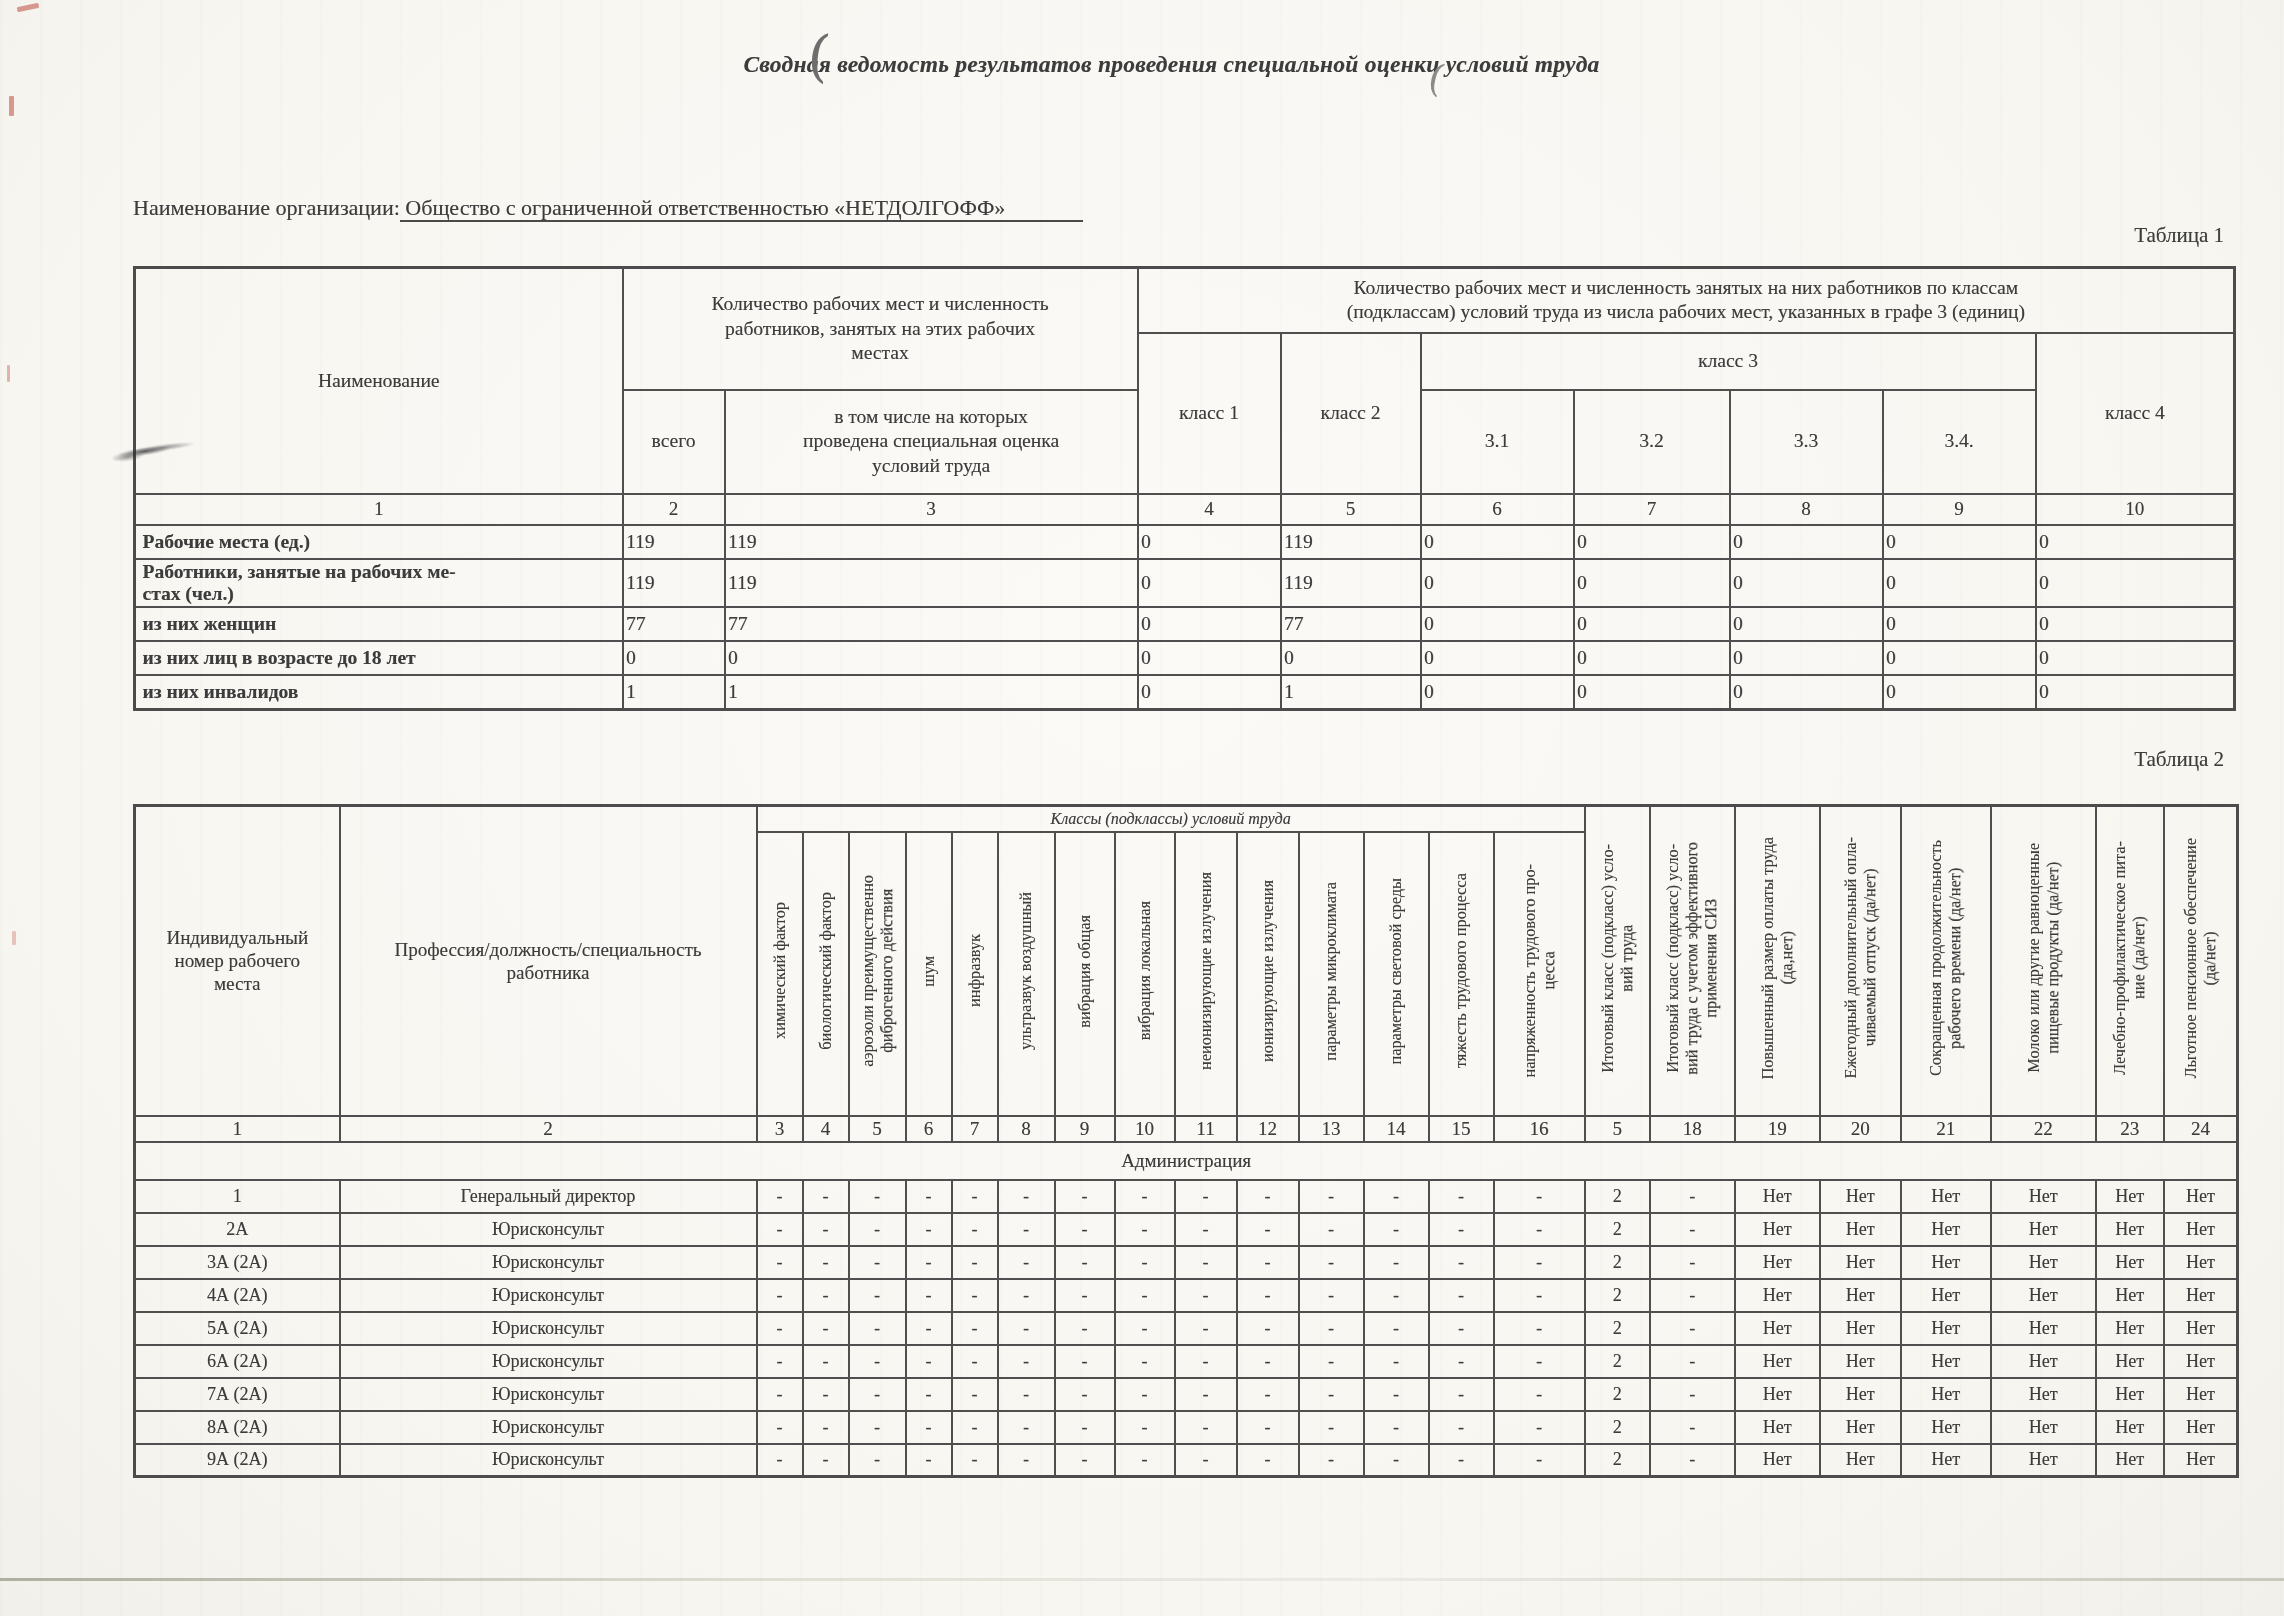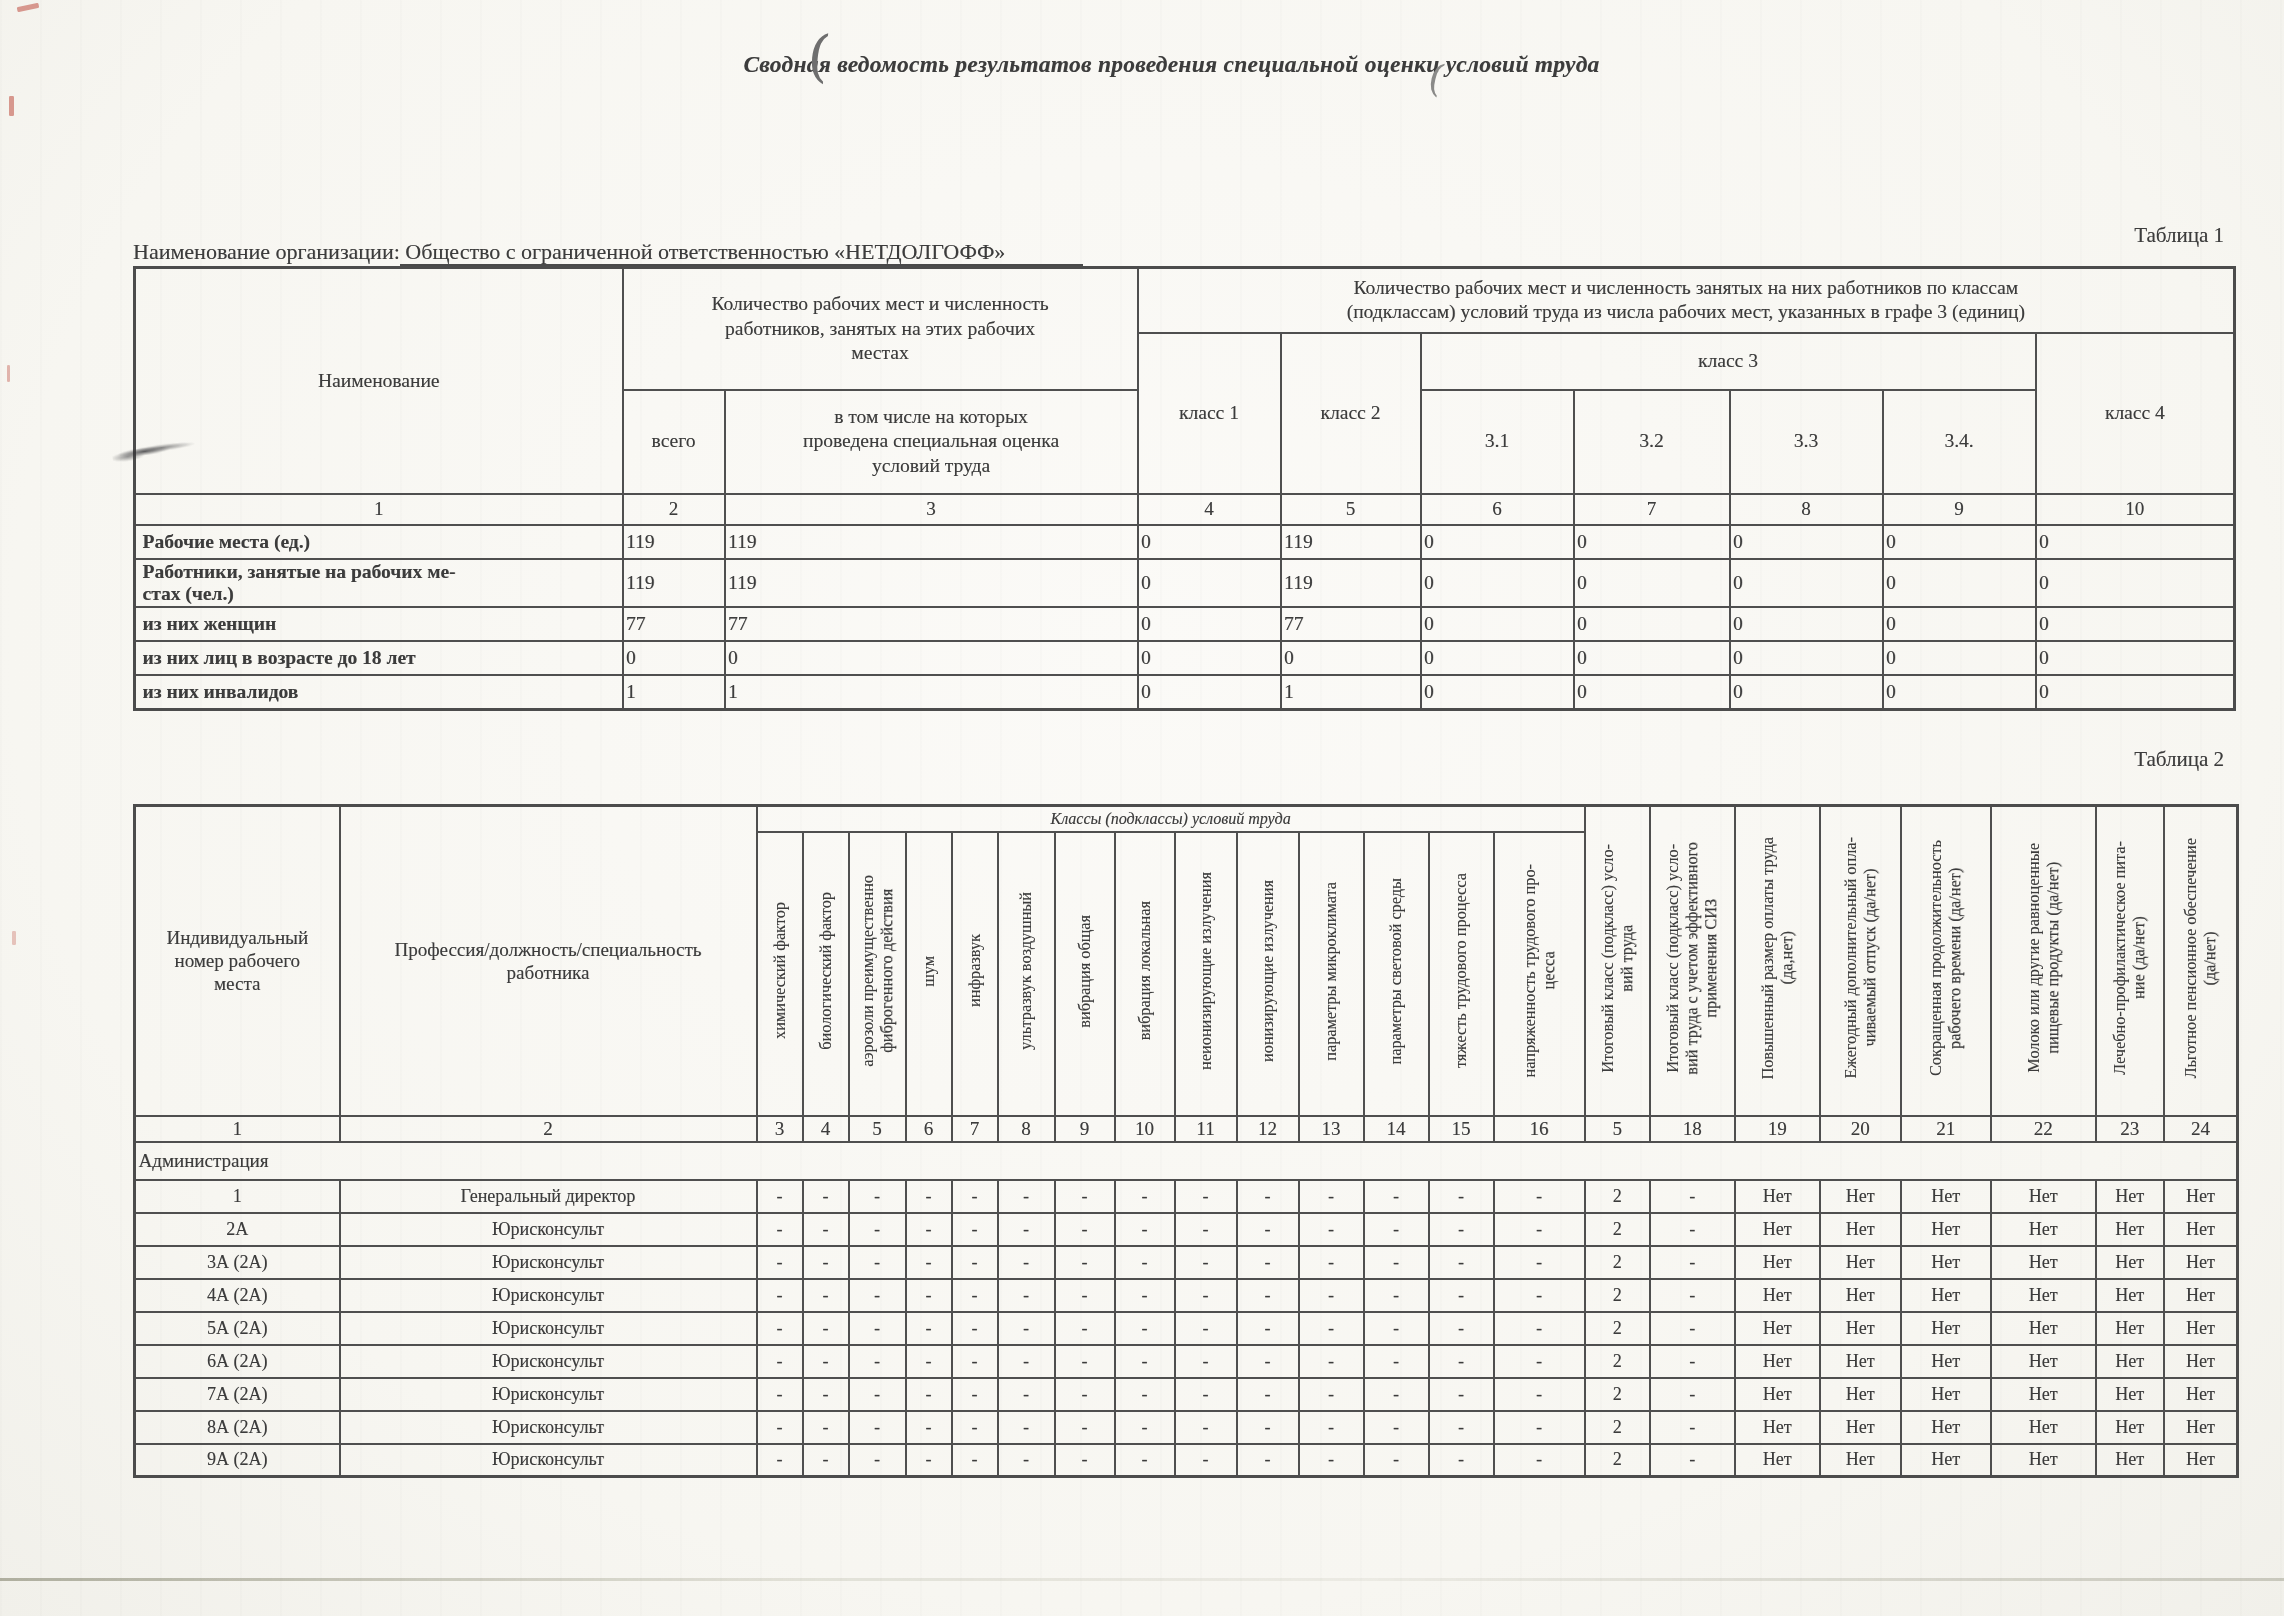--- a/index.html
+++ b/index.html
@@ -7,21 +7,21 @@
     position:relative; width:2284px; height:1617px; overflow:hidden;
     background:
       repeating-linear-gradient(90deg, rgba(0,0,0,0.012) 0 2px, rgba(0,0,0,0) 2px 40px),
       radial-gradient(ellipse at 50% 40%, #fbfaf7 0%, #f7f6f1 70%, #f1f0ea 100%);
     font-family:"Liberation Serif","DejaVu Serif",serif;
     color:#3c3c3c;
   }
   .ink {text-shadow:0.3px 0.3px 0.4px rgba(70,70,70,0.45);}
   .doc-title {position:absolute; top:51px; left:0; right:0; text-align:center; padding-left:59px;
     font-size:23.4px; font-weight:bold; letter-spacing:0.3px;font-style:italic;}
-  .org-row {position:absolute; top:195px; left:133px; font-size:22px; white-space:nowrap;margin-top:44px;}
+  .org-row {position:absolute; top:195px; left:133px; font-size:22px; white-space:nowrap;}
   .org-name {border-bottom:2.6px solid #4a4a4a; padding-right:78px; font-weight:normal;}
   .tcaption {position:absolute; right:60px; font-size:21px;}
   .cap1 {top:210px;margin-top:13px;} .cap2 {top:747px;}
 
   table {border-collapse:collapse; table-layout:fixed; background:transparent;}
   #t1 {position:absolute; top:266px; left:133px; width:2100px; border:3.3px solid #4c4c4c;}
   #t2 {position:absolute; top:804px; left:133px; width:2102px; border:3.3px solid #4c4c4c;}
   td,th {border:2px solid #4f4f4f; padding:1.3px 2.6px; font-weight:normal; vertical-align:middle; overflow:hidden;}
   .pre {white-space:pre-line;}
   
@@ -35,21 +35,21 @@
   .num {}
   
   .t2-hrow1 {height:26px;} .t2-hrow2 {height:284px;}
   #t2 .numrow {height:26px;}
   #t2 th {font-size:19px; text-align:center; line-height:1.22;}
   #t2 th.group {font-size:16px;font-style:italic;}
   th.rot {vertical-align:middle; text-align:center; padding:2.6px 0.7px;}
   .vtext {display:inline-block; writing-mode:vertical-rl; transform:rotate(180deg);
     white-space:pre-line; font-size:16.3px; line-height:1.18; text-align:center; max-height:280px;}
   th.rot[rowspan] .vtext {max-height:306px;}
-  .sectionrow td {height:33px; font-size:19px; border-top-width:2.6px; border-bottom-width:2.6px;}
+  .sectionrow td {height:33px; text-align:center; font-size:19px; border-top-width:2.6px; border-bottom-width:2.6px;}
   #t2-rows tr {height:33px;}
   #t2-rows td {font-size:18px; text-align:center;}
   
   .artifact {position:absolute; pointer-events:none;}
   .smudge {left:112px; top:439px; width:83px; height:22px;
     background:
       radial-gradient(ellipse 46% 26% at 38% 52%, rgba(45,45,48,0.75), rgba(45,45,48,0) 70%),
       radial-gradient(ellipse 55% 22% at 62% 44%, rgba(60,60,62,0.55), rgba(60,60,62,0) 72%),
       radial-gradient(ellipse 30% 30% at 18% 66%, rgba(50,50,52,0.5), rgba(50,50,52,0) 70%);
     transform:rotate(-7deg); filter:blur(0.7px);}

